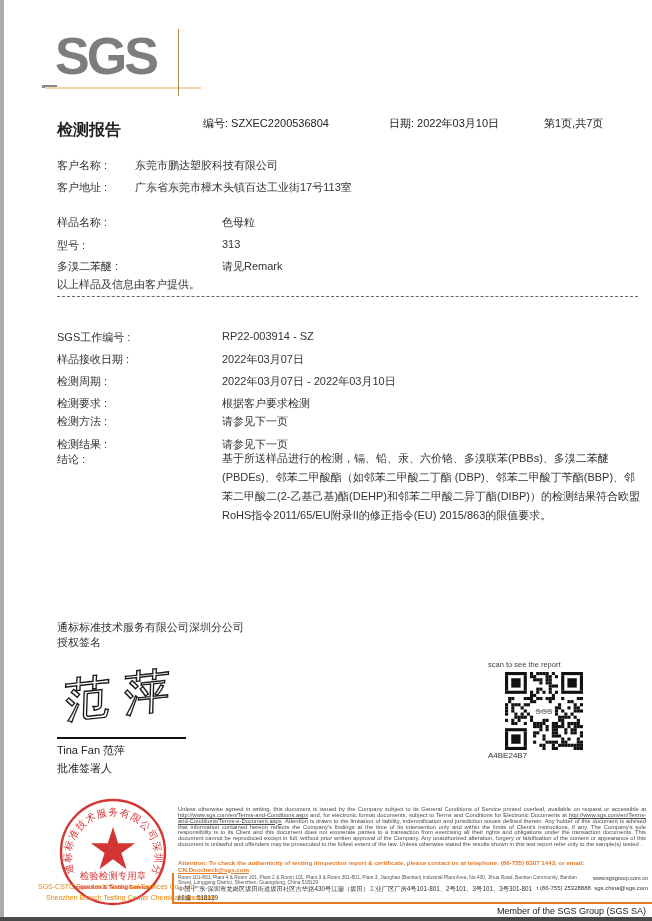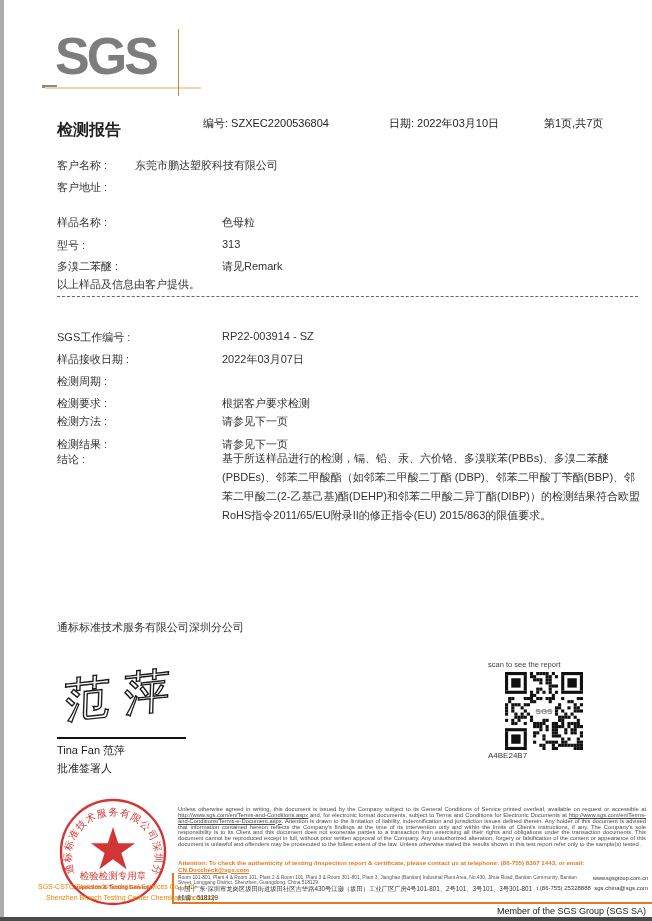--- a/index.html
+++ b/index.html
@@ -79,48 +79,51 @@
   <div class="logo-vline"></div>
 
   <div class="report-title">检测报告</div>
   <div class="hdr" style="left:203px;">编号: SZXEC2200536804</div>
   <div class="hdr" style="left:389px;">日期: 2022年03月10日</div>
   <div class="hdr" style="left:544px;">第1页,共7页</div>
 
   <div class="lbl" style="top:158px;">客户名称 :</div>
   <div class="val" style="left:135px; top:158px;">东莞市鹏达塑胶科技有限公司</div>
   <div class="lbl" style="top:180px;">客户地址 :</div>
+  <div class="val" style="left:135px; top:180px;">广东省东莞市樟木头镇百达工业街17号113室</div>
 
   <div class="lbl" style="top:215px;">样品名称 :</div>
   <div class="val" style="left:222px; top:215px;">色母粒</div>
   <div class="lbl" style="top:238px;">型号 :</div>
   <div class="val" style="left:222px; top:238px;">313</div>
   <div class="lbl" style="top:259px;">多溴二苯醚 :</div>
   <div class="val" style="left:222px; top:259px;">请见Remark</div>
   <div class="lbl" style="top:277px;">以上样品及信息由客户提供。</div>
 
   <div class="dashed-sep"></div>
 
   <div class="lbl" style="top:330px;">SGS工作编号 :</div>
   <div class="val" style="left:222px; top:330px;">RP22-003914 - SZ</div>
   <div class="lbl" style="top:352px;">样品接收日期 :</div>
   <div class="val" style="left:222px; top:352px;">2022年03月07日</div>
   <div class="lbl" style="top:374px;">检测周期 :</div>
+  <div class="val" style="left:222px; top:374px;">2022年03月07日 - 2022年03月10日</div>
   <div class="lbl" style="top:396px;text-align:right;">检测要求 :</div>
   <div class="val" style="left:222px; top:396px;">根据客户要求检测</div>
   <div class="lbl" style="top:414px;text-align:center;">检测方法 :</div>
   <div class="val" style="left:222px; top:414px;">请参见下一页</div>
   <div class="lbl" style="top:437px;">检测结果 :</div>
   <div class="val" style="left:222px; top:437px;">请参见下一页</div>
 
   <div class="lbl" style="top:452px;">结论 :</div>
   <div class="conclusion">基于所送样品进行的检测，镉、铅、汞、六价铬、多溴联苯(PBBs)、多溴二苯醚(PBDEs)、邻苯二甲酸酯（如邻苯二甲酸二丁酯 (DBP)、邻苯二甲酸丁苄酯(BBP)、邻苯二甲酸二(2-乙基己基)酯(DEHP)和邻苯二甲酸二异丁酯(DIBP)）的检测结果符合欧盟RoHS指令2011/65/EU附录II的修正指令(EU) 2015/863的限值要求。</div>
 
   <div class="sig-company">
     <div>通标标准技术服务有限公司深圳分公司</div>
+    <div>授权签名</div>
   </div>
   <div class="handwriting">范萍</div>
   <div class="sig-line"></div>
   <div class="sig-name">Tina Fan 范萍</div>
   <div class="sig-title">批准签署人</div>
 
   <div class="qr-wrap">
     <div class="qr-caption">scan to see the report</div>
     <div class="qr-box">
       <svg id="qr-svg" width="78" height="78" viewBox="0 0 78 78">

